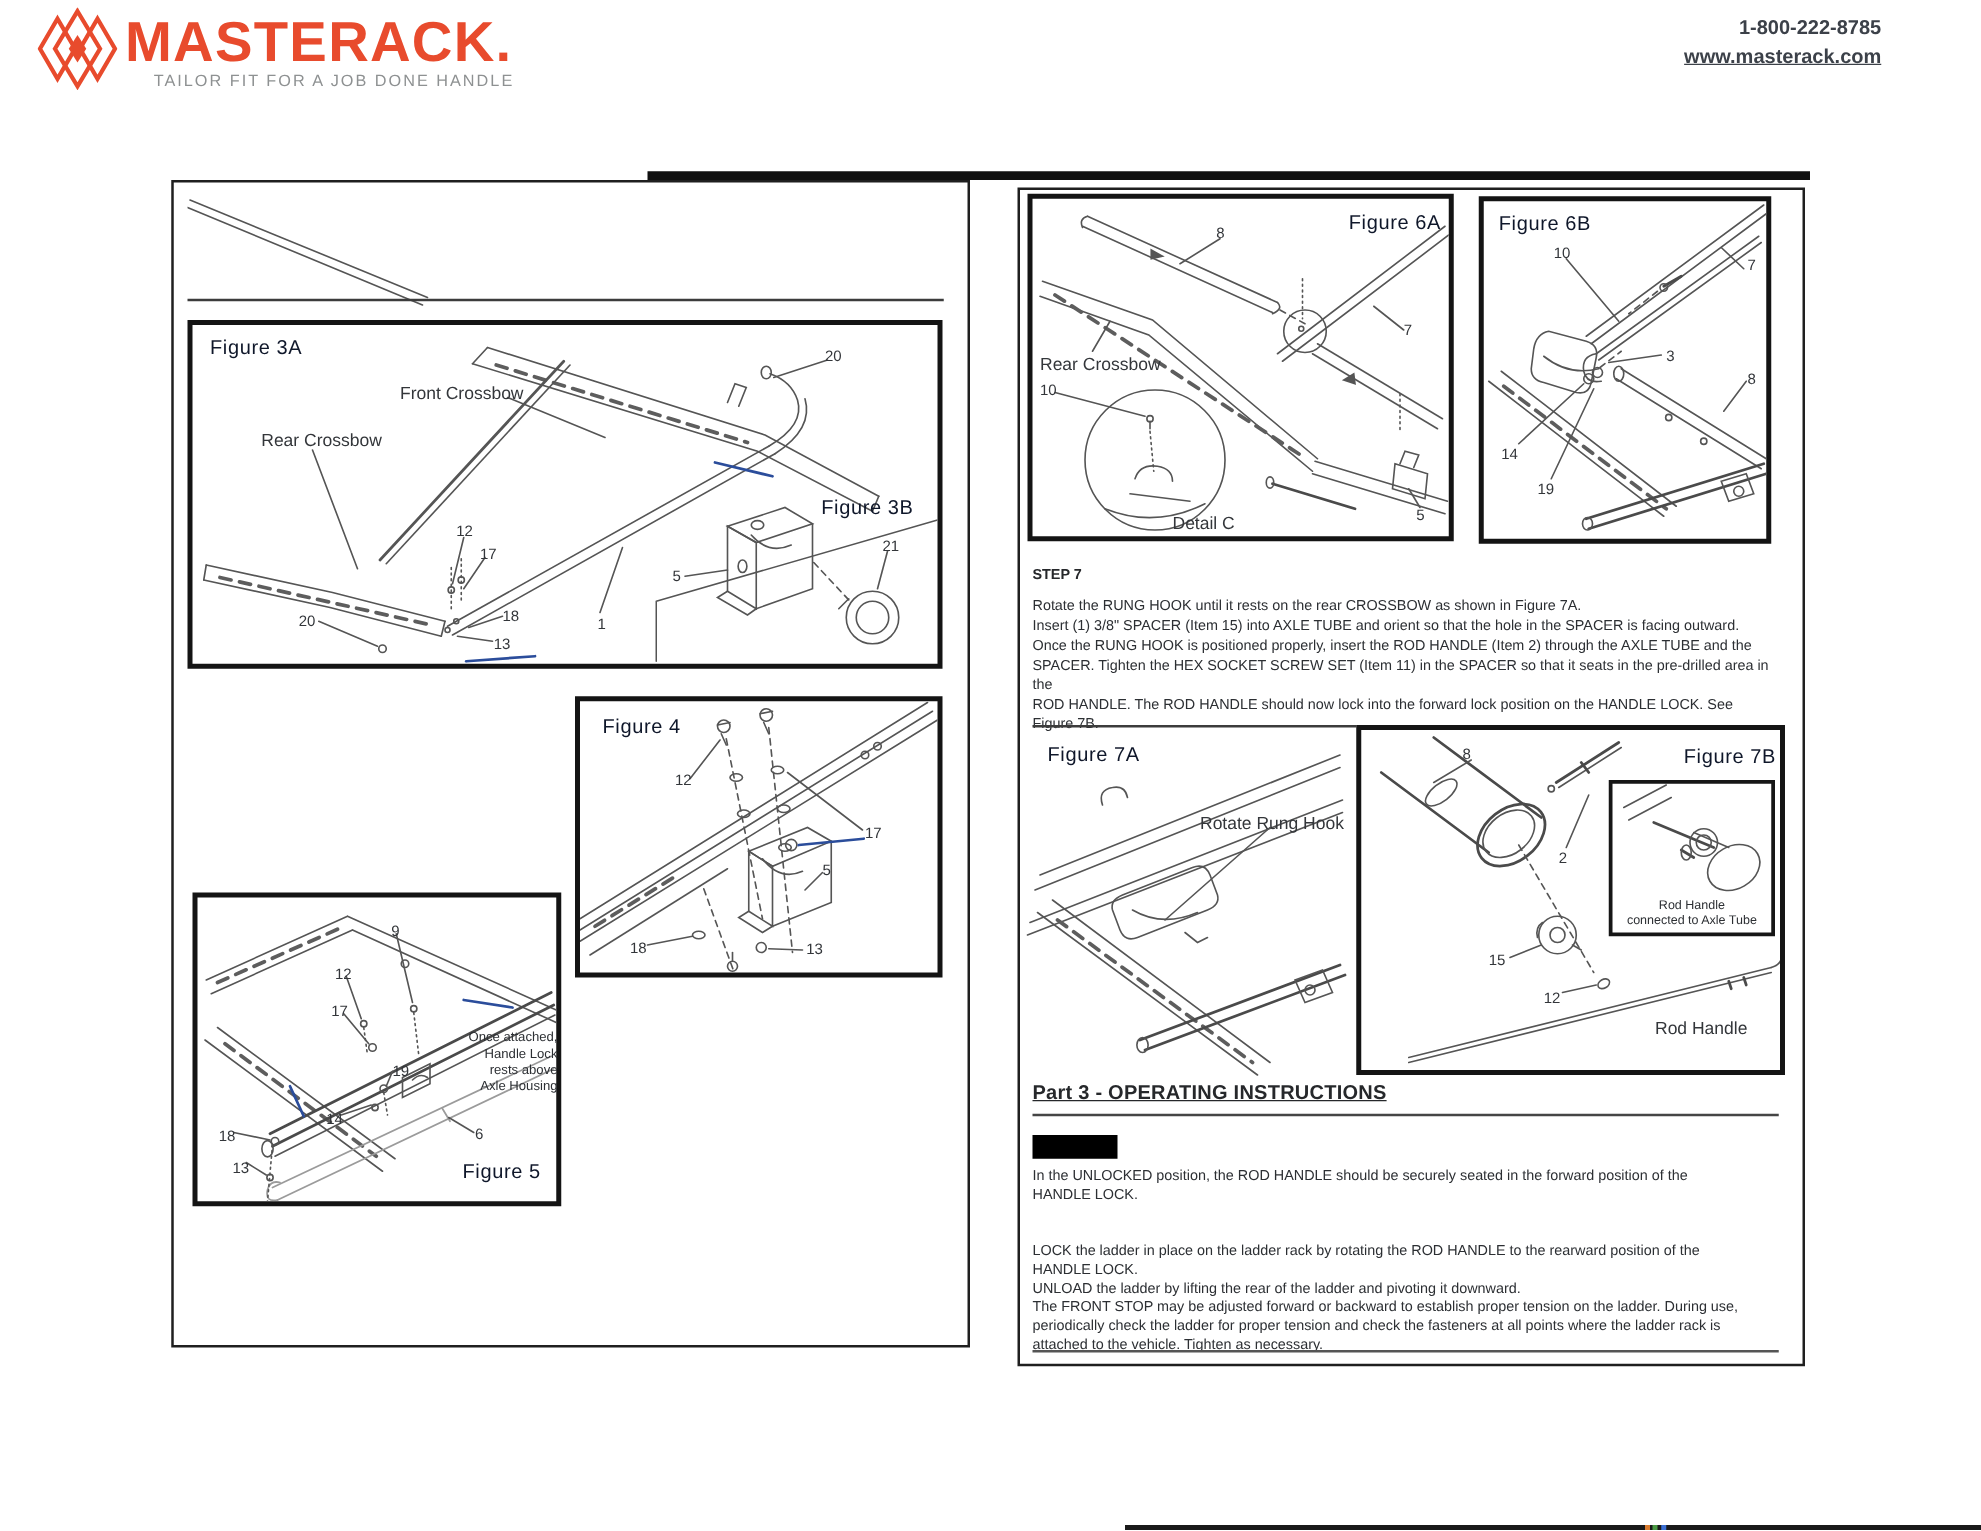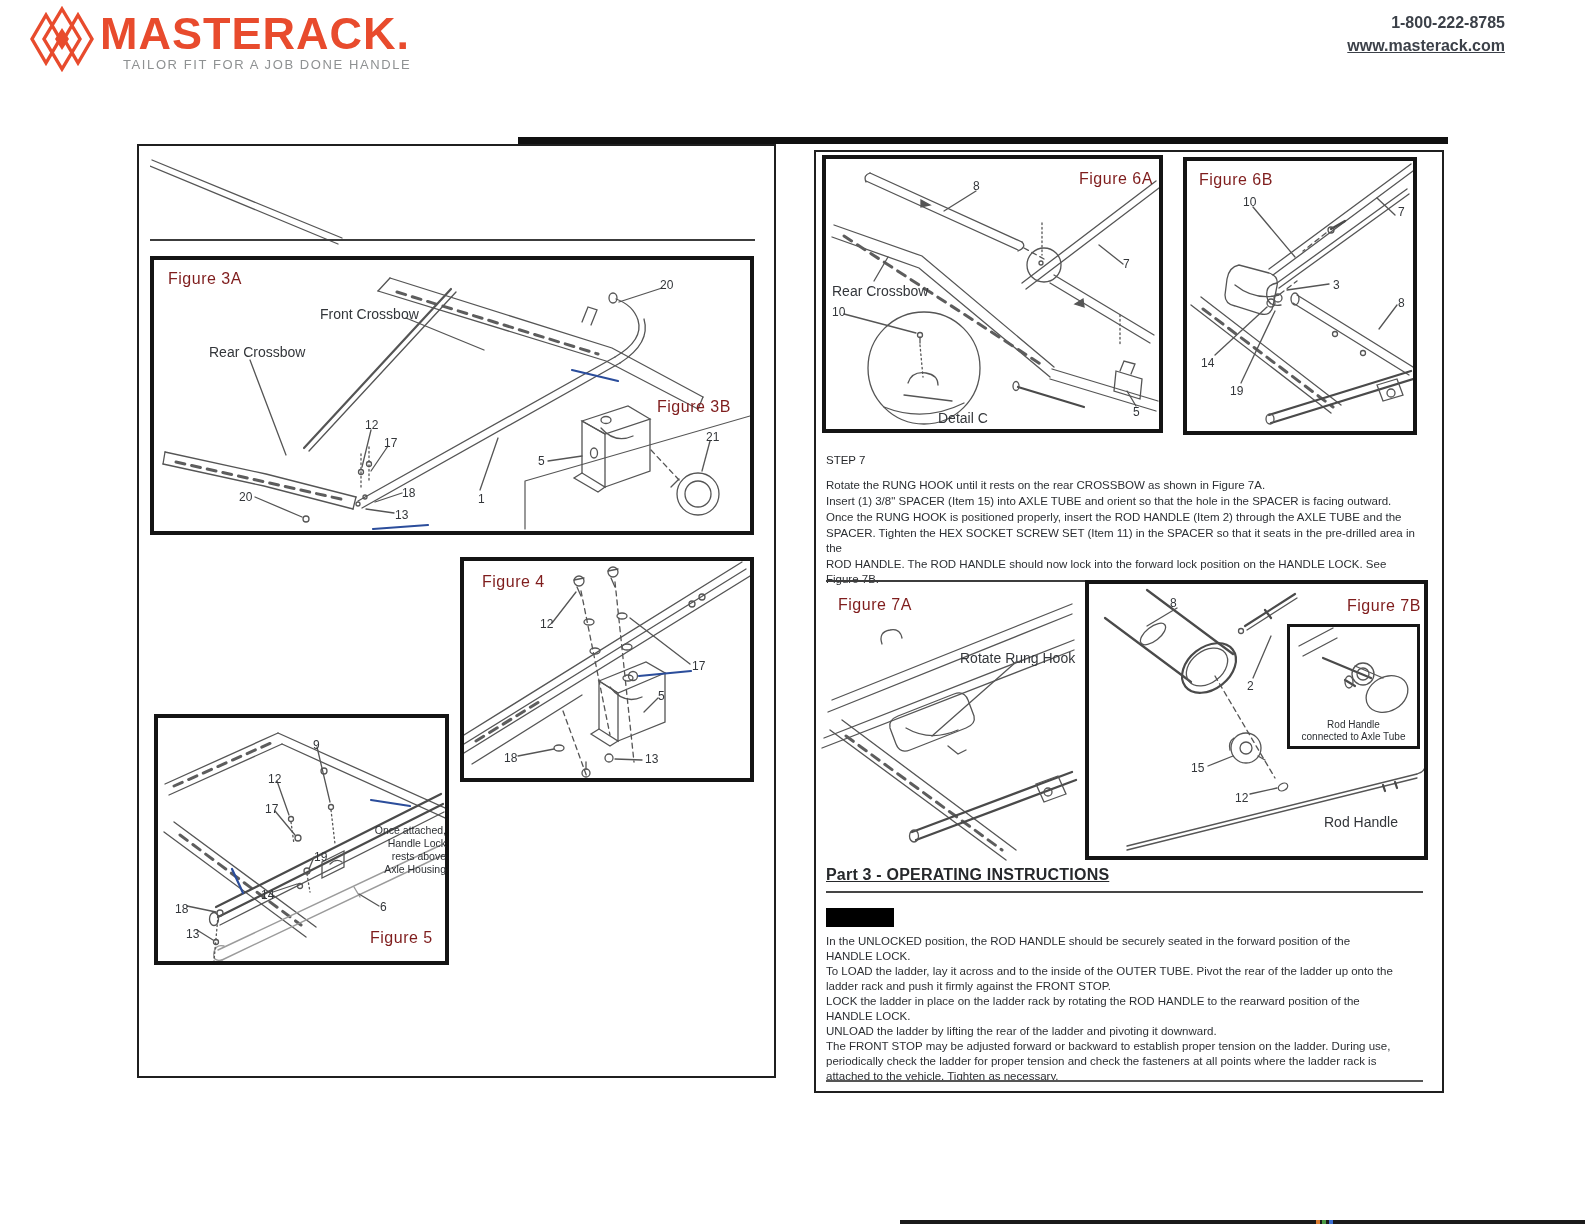--- a/index.html
+++ b/index.html
@@ -3,38 +3,38 @@
 <meta charset="utf-8">
 <style>
   html,body { margin:0; padding:0; }
   body {
     width:1585px; height:1225px; position:relative; background:#ffffff;
     font-family:"Liberation Sans", sans-serif; color:#2e3136; overflow:hidden;
   }
   .abs { position:absolute; }
   .panel { position:absolute; border:2px solid #1f1f1f; background:#fff; box-sizing:border-box; }
   .figbox { position:absolute; border:4px solid #141414; background:#fff; box-sizing:border-box; }
-  .figlabel { position:absolute; font-size:16px; color:#7f1d1d; letter-spacing:.5px; white-space:nowrap; }
+  .figlabel { position:absolute; font-size:16px; color:#0f172a; letter-spacing:.5px; white-space:nowrap; }
   .callout { position:absolute; font-size:12px; color:#33363a; white-space:nowrap; }
   .plabel { position:absolute; font-size:14px; color:#33363a; white-space:nowrap; }
   .bodytext { font-size:11.5px; line-height:15.5px; color:#2c2f33; white-space:pre-line; }
   .rule { position:absolute; background:#3c3c3c; }
   svg { position:absolute; left:0; top:0; }
   svg .k { stroke:#555; fill:none; stroke-width:1.3; stroke-linecap:round; }
   svg .k2 { stroke:#4a4a4a; fill:none; stroke-width:2.2; stroke-linecap:round; }
   svg .gray { stroke:#9b9b9b; fill:none; stroke-width:1.4; }
   svg .slot { stroke:#5d5d5d; fill:none; stroke-width:3; stroke-dasharray:9 7; }
   svg .dash { stroke-dasharray:5 4; }
   svg .dot { stroke-dasharray:1.5 3; }
   svg .blue { stroke:#2b4d9b; fill:none; stroke-width:2.2; }
   .brand { position:absolute; left:100px; top:8px; font-size:45px; font-weight:bold;
            color:#e84b2d; letter-spacing:1px; }
   .tagline { position:absolute; left:123px; top:57px; font-size:13px; letter-spacing:1.6px; color:#8e9192; }
   .contact { position:absolute; right:80px; font-size:16px; font-weight:bold; color:#3c4149; text-align:right; white-space:nowrap; }
-  .step-heading { position:absolute; font-size:11.5px; font-weight:normal; color:#26282b; }
+  .step-heading { position:absolute; font-size:11.5px; font-weight:bold; color:#26282b; }
   .part3-head-wrap { position:absolute; border-bottom:2px solid #454545; padding-bottom:7px; }
   .part3-head { font-size:16px; font-weight:bold; color:#26282b; text-decoration:underline; letter-spacing:.2px; }
   .redact { position:absolute; background:#000; }
 </style>
 </head>
 <body>
 
 <svg class="abs" style="left:30px;top:6px" width="64" height="66" viewBox="0 0 64 66">
   <g fill="none" stroke="#e84b2d" stroke-width="3.4" stroke-linejoin="miter">
     <path d="M16,9 L30,33 L16,57 L2,33 Z"></path>
@@ -461,22 +461,20 @@
     <span class="callout" style="left:146px;top:207px">12</span>
     <span class="plabel" style="left:235px;top:230px">Rod Handle</span>
   </div>
 
   <div class="part3-head-wrap" style="left:10px;top:714px;width:597px">
     <span class="part3-head">Part 3 - OPERATING INSTRUCTIONS</span>
   </div>
   <div class="redact" style="left:10px;top:756px;width:68px;height:19px"></div>
   <div class="abs bodytext" style="left:10px;top:782px;width:606px;line-height:14.8px">In the UNLOCKED position, the ROD HANDLE should be securely seated in the forward position of the
 HANDLE LOCK.</div>
-  <div class="abs bodytext" style="left:10px;top:812px;width:606px;line-height:14.8px">To LOAD the ladder, lay it across and to the inside of the OUTER TUBE. Pivot the rear of the ladder up onto the
-ladder rack and push it firmly against the FRONT STOP.</div>
   <div class="abs bodytext" style="left:10px;top:842px;width:606px;line-height:14.8px">LOCK the ladder in place on the ladder rack by rotating the ROD HANDLE to the rearward position of the
 HANDLE LOCK.</div>
   <div class="abs bodytext" style="left:10px;top:887px;width:606px;line-height:14.8px">The FRONT STOP may be adjusted forward or backward to establish proper tension on the ladder.  During use,
 periodically check the ladder for proper tension and check the fasteners at all points where the ladder rack is
 attached to the vehicle. Tighten as necessary.</div>
   <div class="abs bodytext" style="left:10px;top:872px;width:606px;line-height:14.8px">UNLOAD the ladder by lifting the rear of the ladder and pivoting it downward.</div>
   <div class="rule" style="left:10px;top:928px;width:597px;height:2px;background:#555"></div>
 </div>
 
 <div class="abs" style="left:900px;top:1220px;width:685px;height:4px;background:#1a1a1a"></div>

